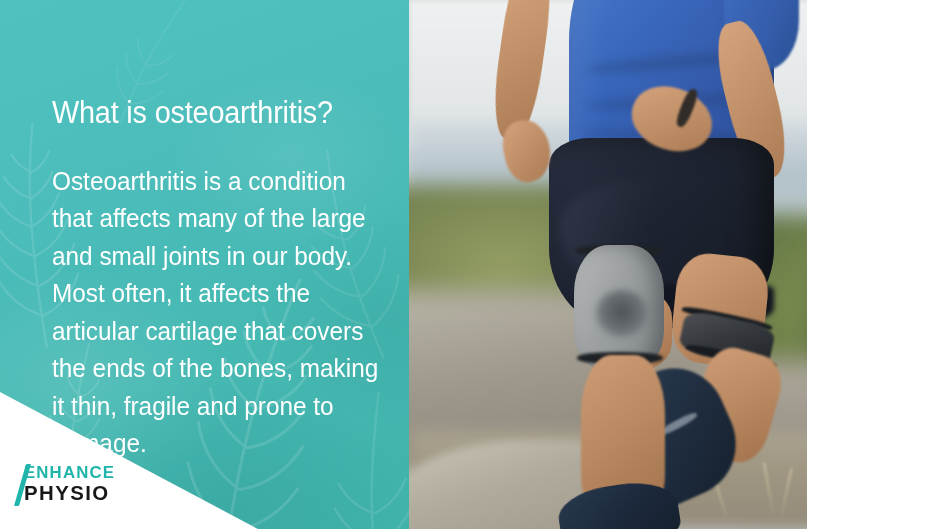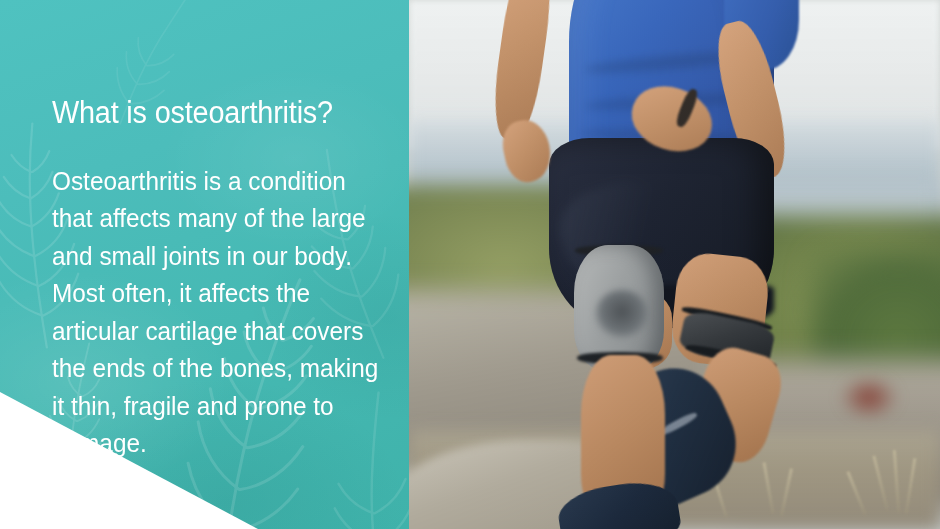--- a/index.html
+++ b/index.html
@@ -1,20 +1,20 @@
 <!DOCTYPE html>
 <html><head>
 <meta charset="utf-8">
 <style>
   html,body{margin:0;padding:0;background:#fff;}
   body{font-family:"Liberation Sans",sans-serif;}
 
   #slide{
     position:relative;
-    width:940px;height:529px;
+    width:807px;height:529px;
     overflow:hidden;
     background:#ffffff;
   }
 
   
   .teal-panel{
     position:absolute;left:0;top:0;
     width:409px;height:529px;
     background:
       linear-gradient(160deg,#4fc2c0 0%,#4cbdbb 30%,#46b9b3 60%,#3fb2aa 100%);
@@ -440,20 +440,25 @@
         </g>
       </svg>
     </div>
 
     <h1 class="headline">What is osteoarthritis?</h1>
 
     <p class="bodycopy">Osteoarthritis is a condition that affects many of the large and small joints in our body. Most often, it affects the articular cartilage that covers the ends of the bones, making it thin, fragile and prone to damage.</p>
 
     <div class="white-wedge"></div>
 
+    <div class="logo">
+      <div class="logo-slash"></div>
+      <div class="logo-enhance">ENHANCE</div>
+      <div class="logo-physio">PHYSIO</div>
+    </div>
   </div>
 
   <div class="photo">
 
     <div class="ph-layer bg-sky"></div>
     <div class="ph-layer bg-sea"></div>
     <div class="ph-layer bg-sea2"></div>
     <div class="ph-layer bg-green-l"></div>
     <div class="ph-layer bg-green-r"></div>
     <div class="ph-layer bg-green-r2"></div>

